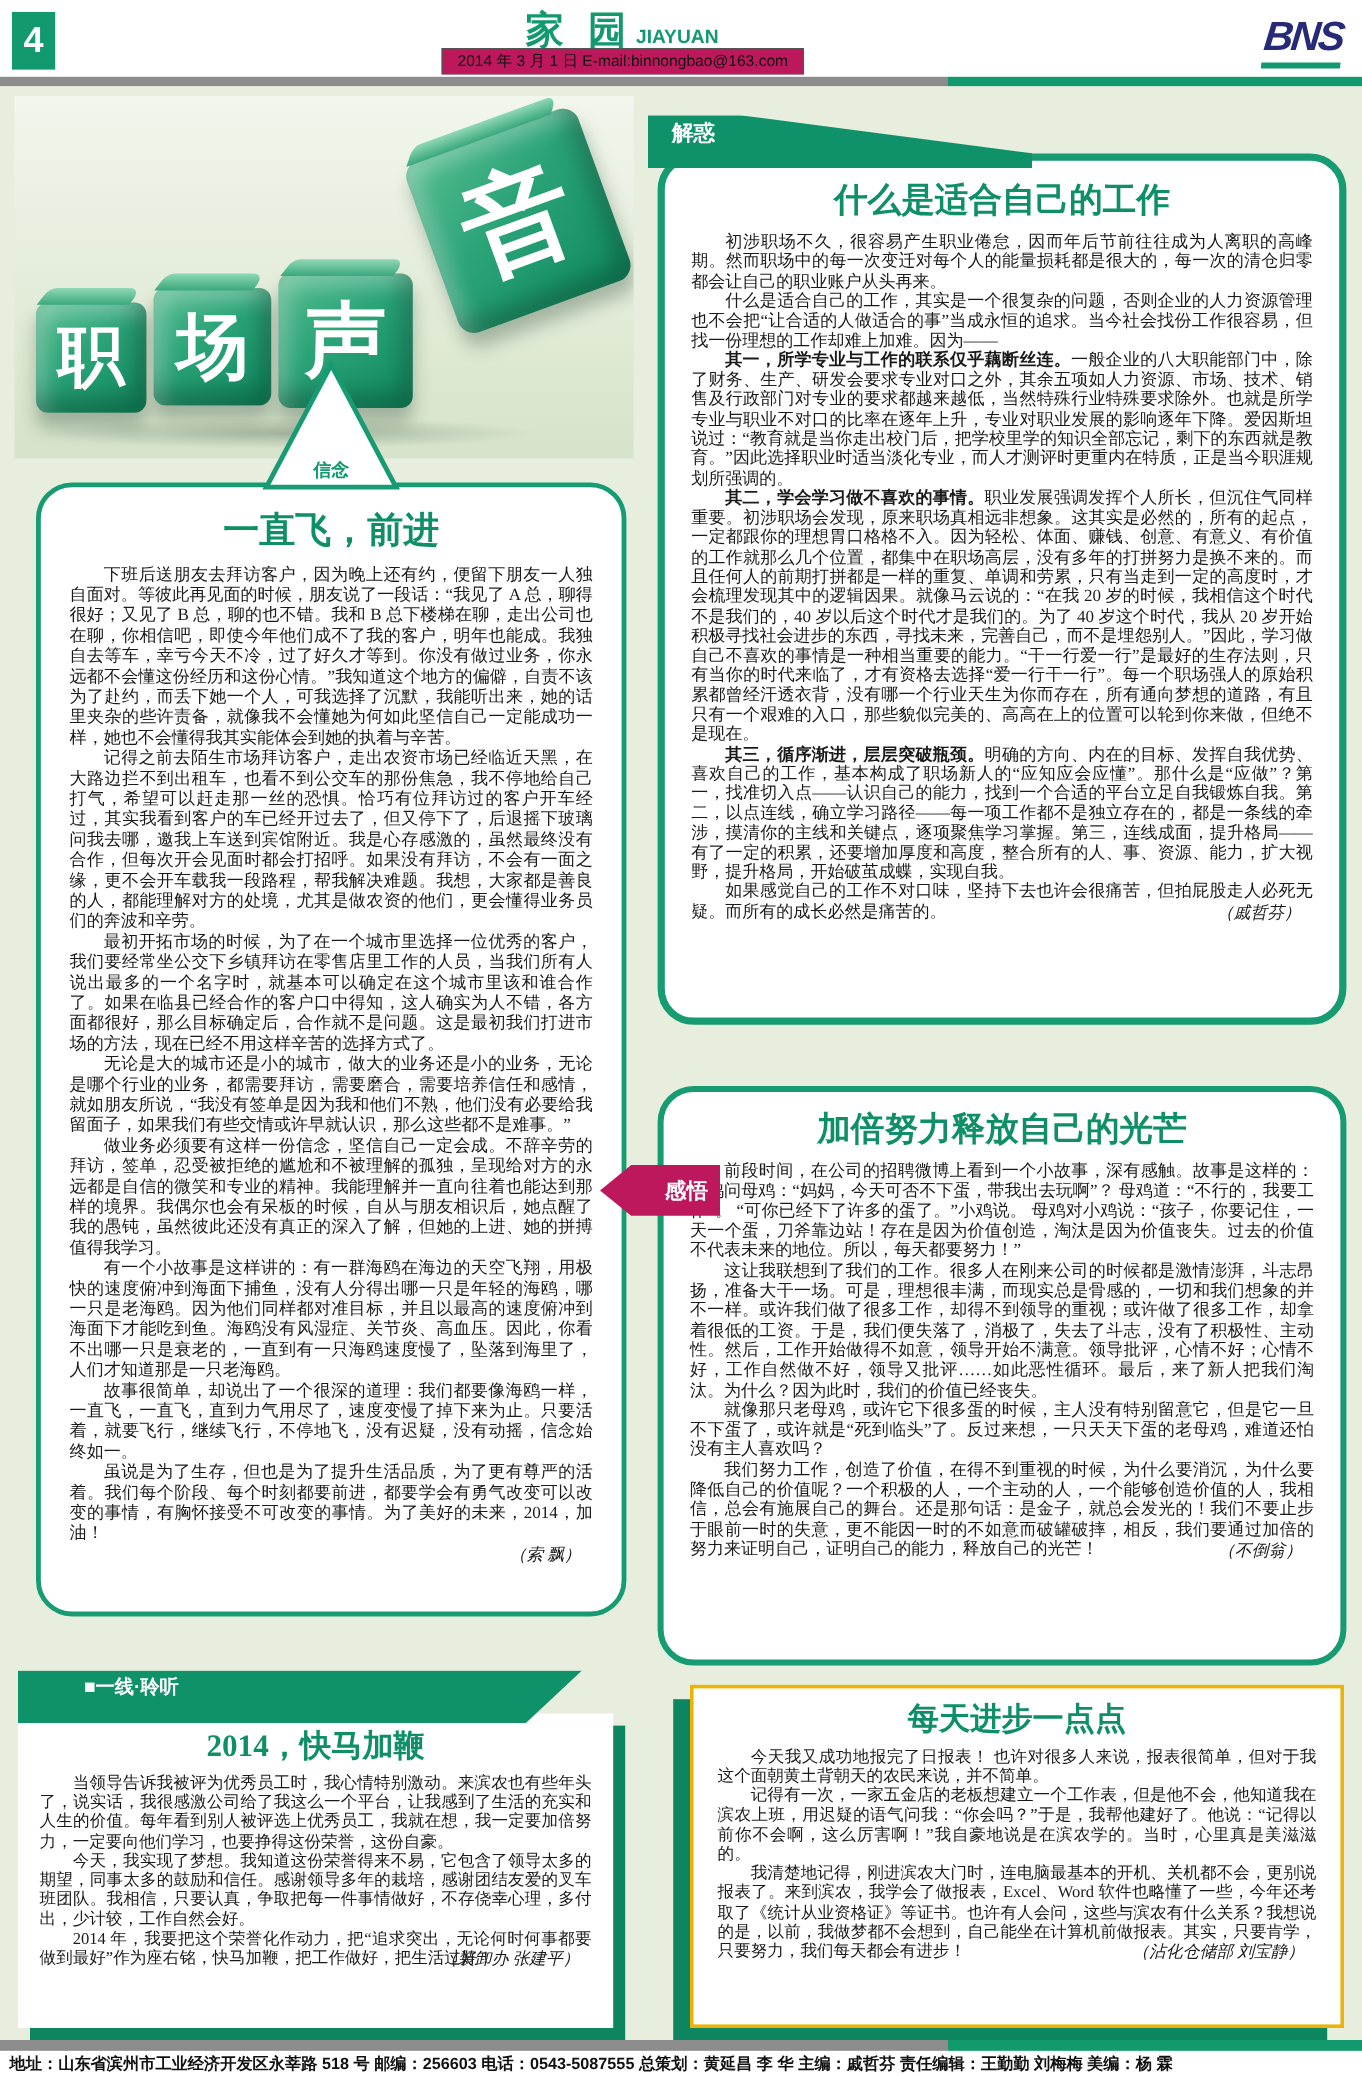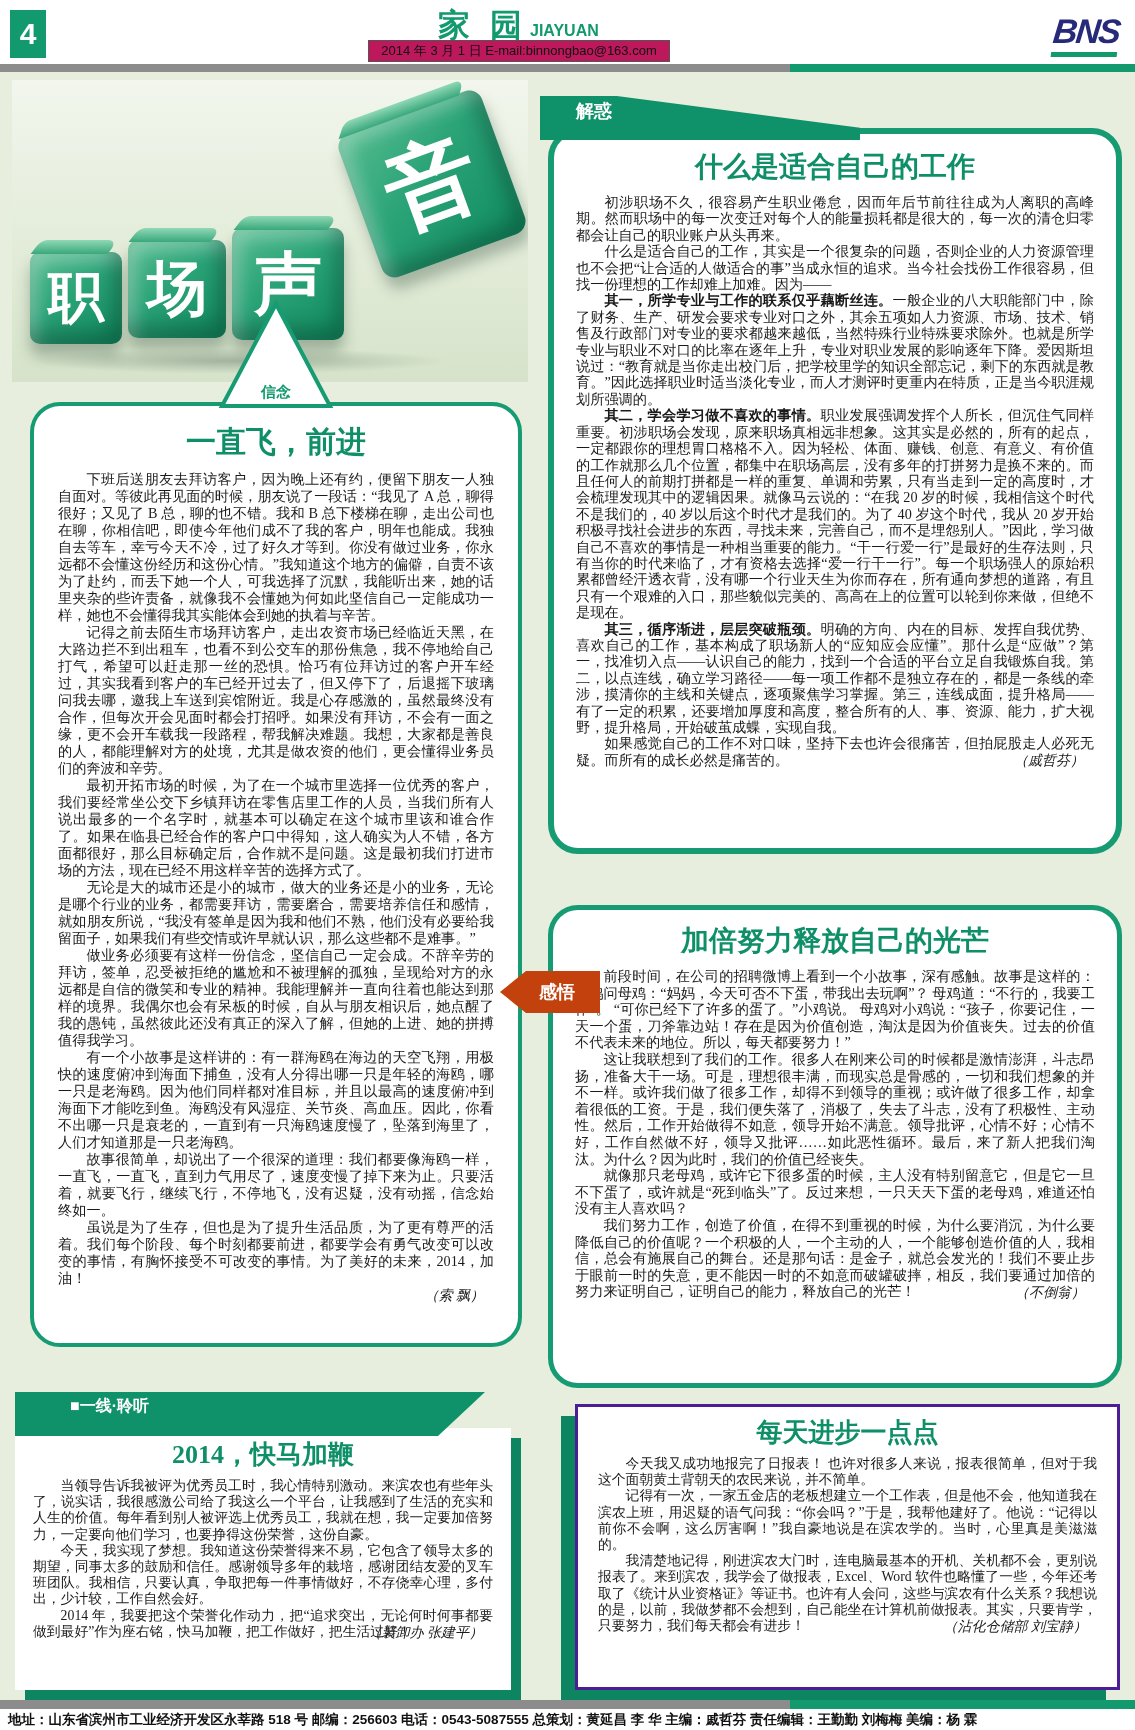--- a/index.html
+++ b/index.html
@@ -53,33 +53,33 @@
   .art-body p{margin:0;text-indent:2em;text-align:justify;}
   .box-belief .art-body p{font-size:14.2px;line-height:17px;}
   .box-jiehuo .art-body p{font-size:14.2px;line-height:16.4px;}
   .box-ganwu .art-body p{font-size:14.2px;line-height:16.6px;}
   .lead{font-weight:bold;font-family:"Liberation Sans","DejaVu Sans",sans-serif;}
   .byline{text-align:right;font-style:italic;font-size:14px;padding-right:10px;}
   .byline.inline{margin-top:-16px;}
   
   .tag-jiehuo{position:absolute;left:540px;top:96px;width:320px;height:44px;background:#0f926a;
         clip-path:polygon(0 0,24% 0,100% 72%,100% 100%,0 100%);z-index:3;}
-  .tag-jiehuo span{position:absolute;left:36px;top:3px;color:#fff;font:bold 18px "Liberation Sans",sans-serif;}
-  .tag-ganwu{position:absolute;left:500px;top:970px;width:100px;height:44px;background:#c2410c;
+  .tag-jiehuo span{position:absolute;left:20px;top:3px;color:#fff;font:bold 18px "Liberation Sans",sans-serif;}
+  .tag-ganwu{position:absolute;left:500px;top:970px;width:100px;height:44px;background:#be185d;
         clip-path:polygon(0 50%,26% 2%,100% 2%,100% 98%,26% 98%);z-index:3;
-        display:flex;align-items:center;justify-content:flex-end;padding-right:25px;box-sizing:border-box;}
+        display:flex;align-items:center;justify-content:flex-end;padding-right:10px;box-sizing:border-box;}
   .tag-ganwu span{color:#fff;font:bold 18px "Liberation Sans",sans-serif;}
   
   .ribbon{position:absolute;left:15px;top:1392px;width:470px;height:44px;background:#0f926a;
         clip-path:polygon(0 0,100% 0,90% 100%,0 100%);z-index:2;}
   .ribbon span{position:absolute;left:55px;top:4px;color:#fff;font:bold 16px "Liberation Sans",sans-serif;}
   .bbox{position:absolute;background:#fff;box-sizing:border-box;overflow:hidden;}
   .box-frontline{left:15px;top:1428px;width:496px;height:262px;padding:7px 18px;
         box-shadow:10px 10px 0 #0d8560;}
-  .box-progress{left:575px;top:1404px;width:545px;height:286px;border:3px solid #4c1d95;
+  .box-progress{left:575px;top:1404px;width:545px;height:286px;border:3px solid #eab308;
         padding:6px 20px;box-shadow:-14px 12px 0 #0d8560;}
   .bbox .art-body p{font-size:13.8px;line-height:16.2px;}
   
   .fbar{position:absolute;height:9px;top:1700px;}
   .fbar.gray{left:0;width:790px;background:#8c8c8c;}
   .fbar.green{left:790px;width:345px;background:#12996e;}
   .footer-line{position:absolute;left:8px;top:1711px;width:1120px;color:#111;
         font:bold 13.5px/17px "Liberation Sans","DejaVu Sans",sans-serif;white-space:nowrap;}
 </style>
 </head>

